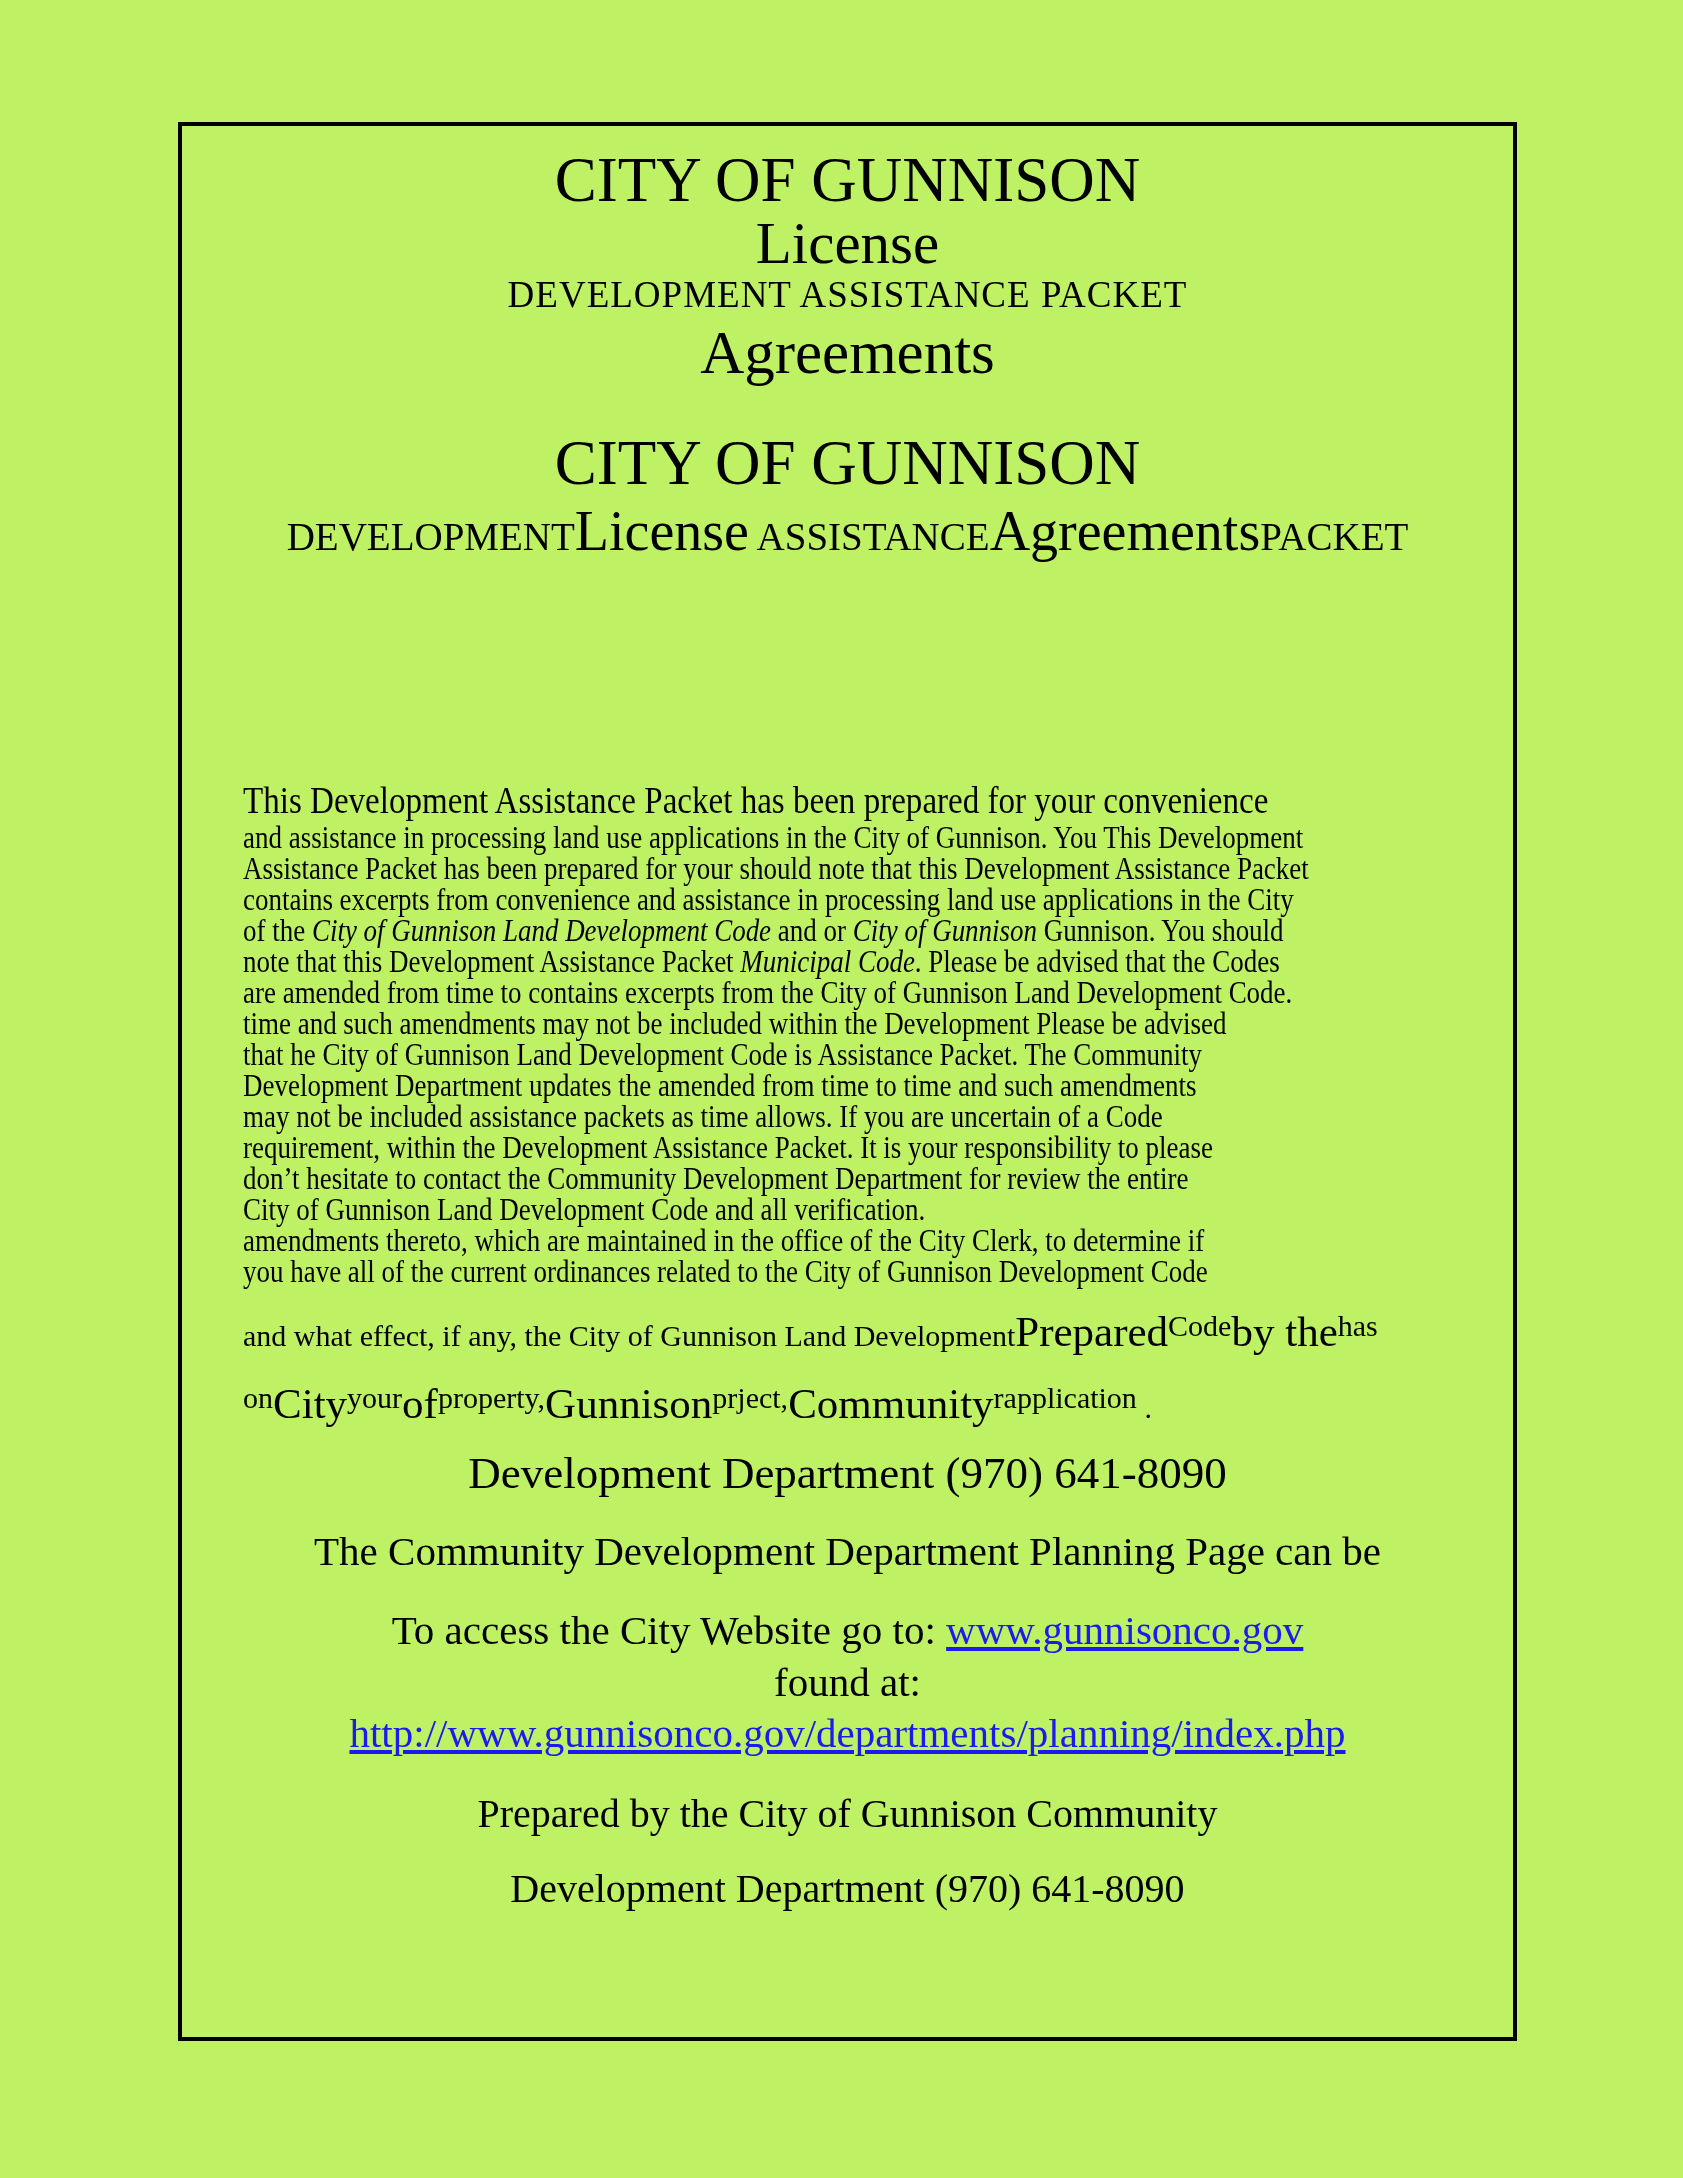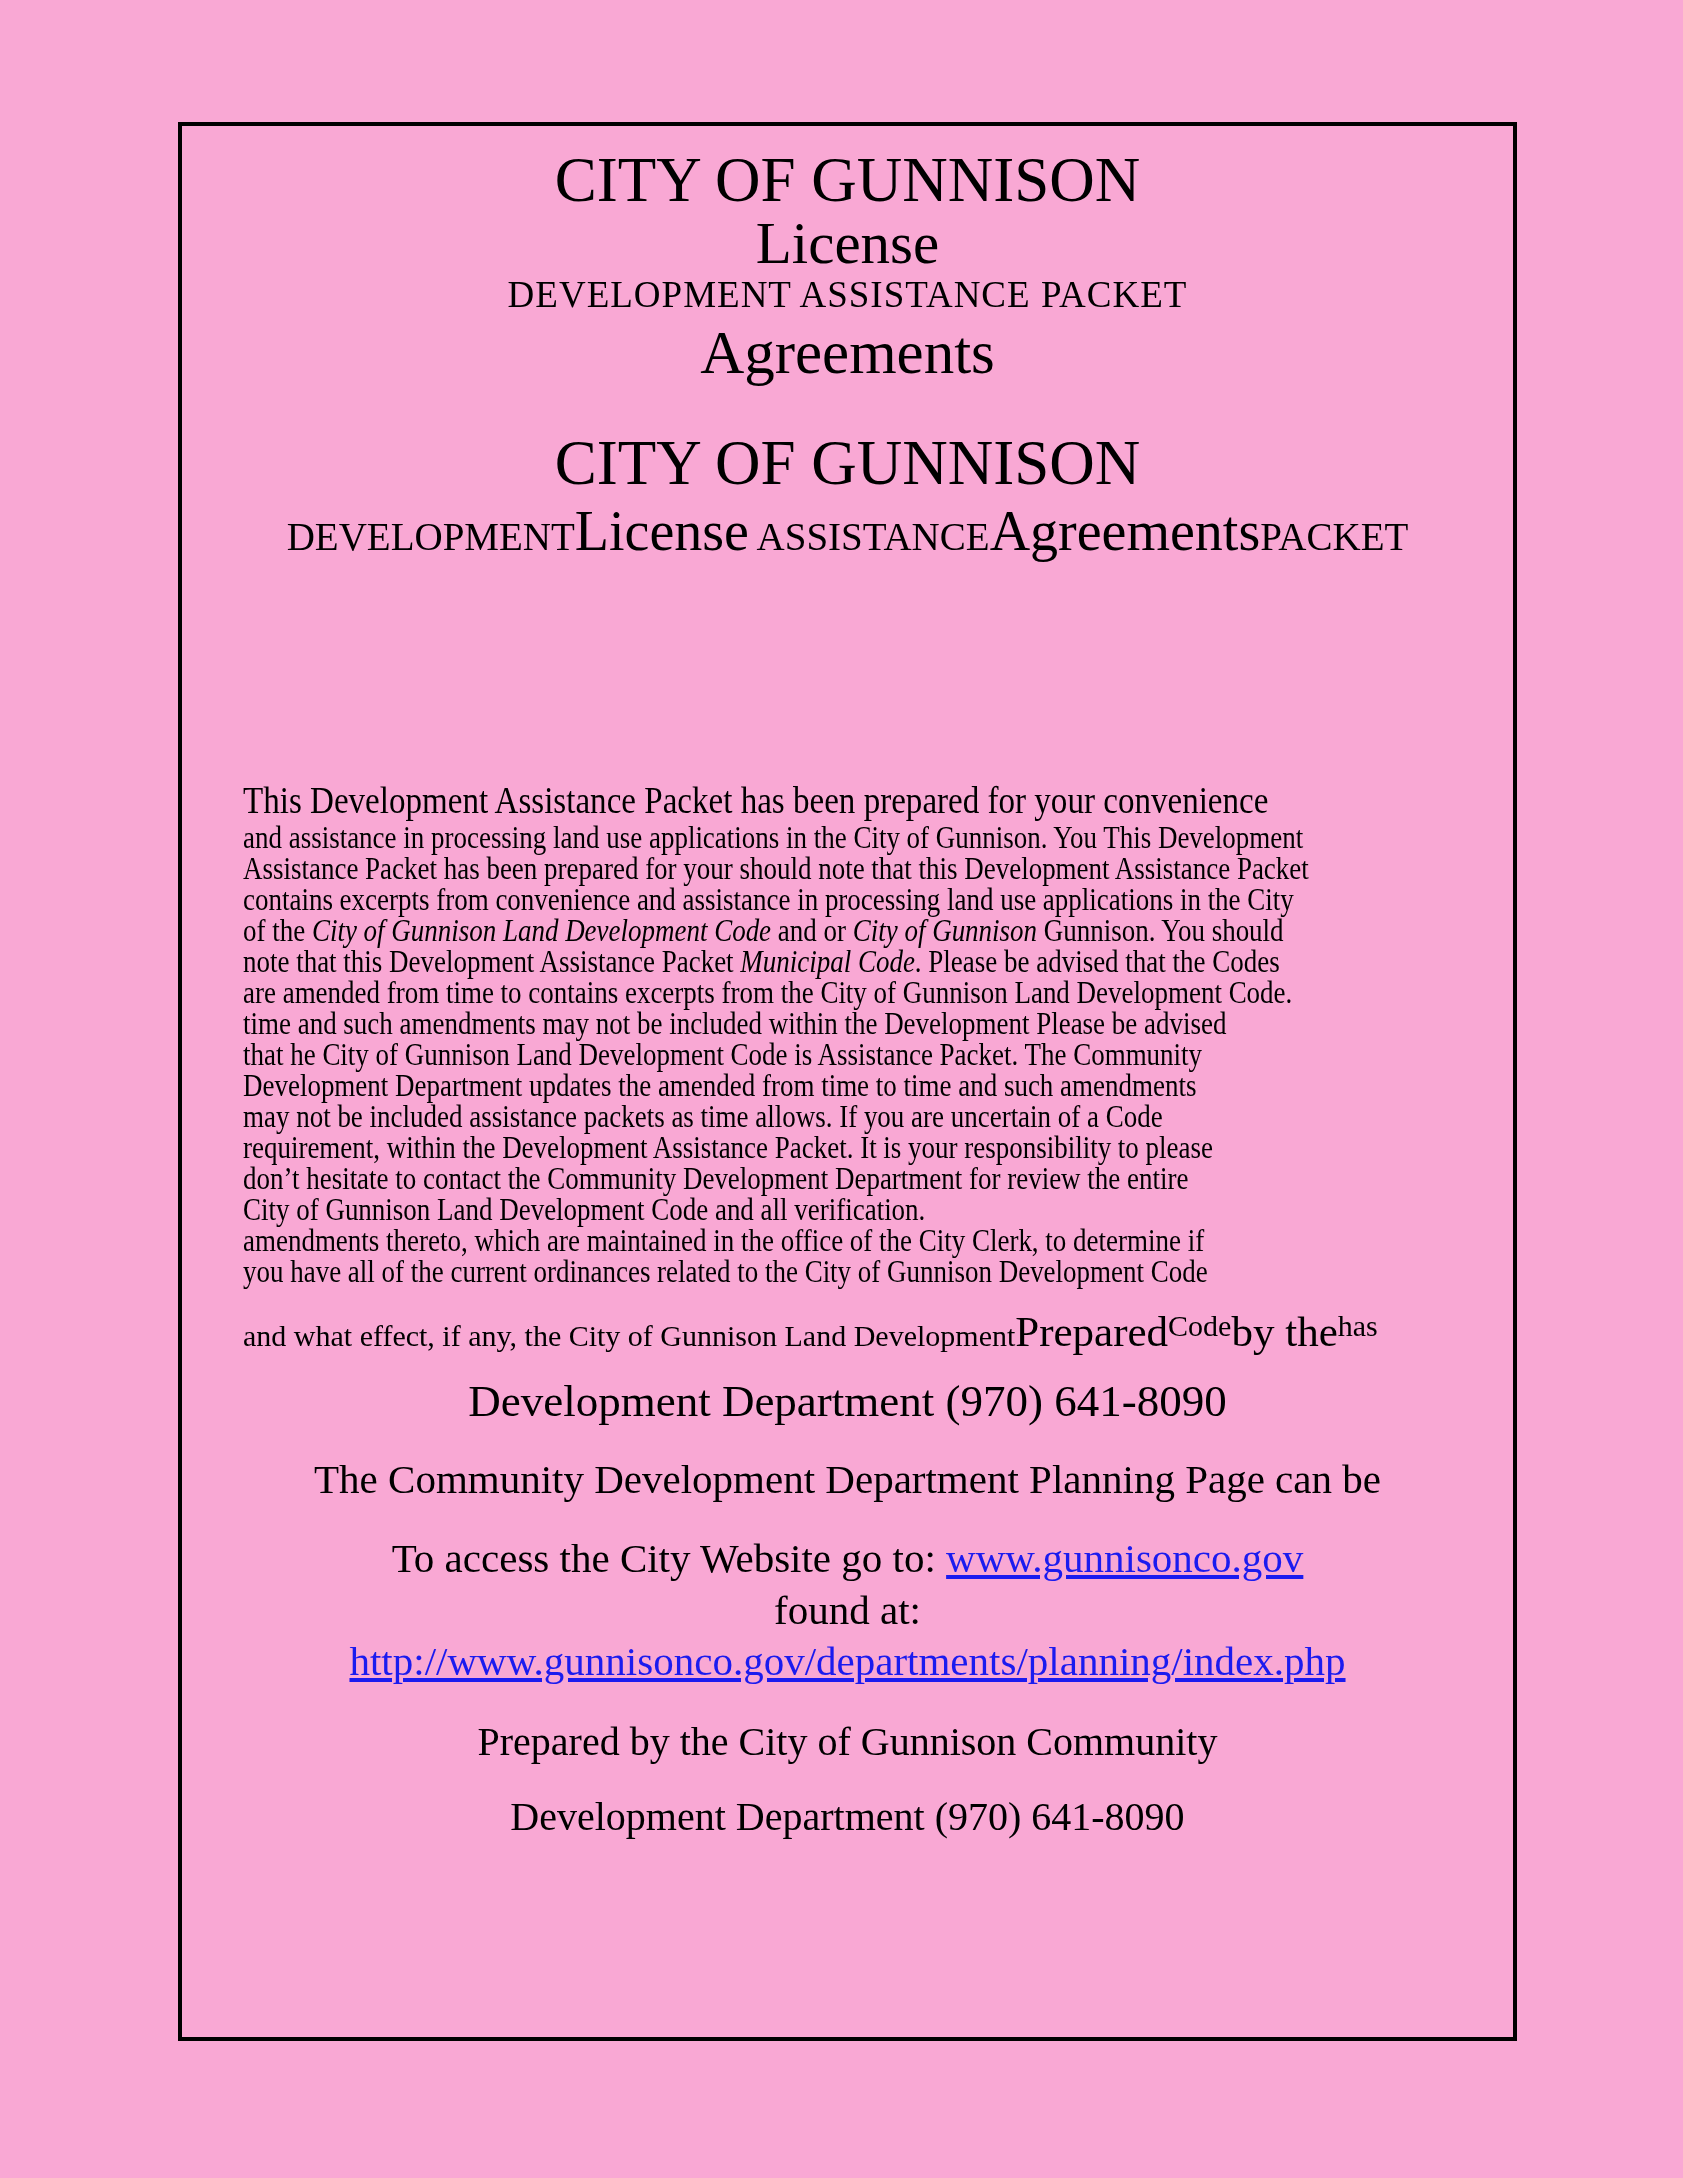--- a/index.html
+++ b/index.html
@@ -1,20 +1,20 @@
 <!DOCTYPE html>
 <html><head>
 <meta charset="utf-8">
 <style>
   html, body { margin: 0; padding: 0; background: #ffffff; }
   .page {
     position: relative;
     width: 1683px;
     height: 2178px;
-    background: #f9a8d4;
+    background: #bef264;
     color: #000000;
     font-family: "Liberation Serif", "DejaVu Serif", serif;
     overflow: hidden;
   }
   .frame {
     position: absolute;
     left: 178px;
     top: 122px;
     width: 1339px;
     height: 1919px;
@@ -92,20 +92,21 @@
           <div class="bline"><span>may not be included assistance packets as time allows. If you are uncertain of a Code</span></div>
           <div class="bline"><span>requirement, within the Development Assistance Packet. It is your responsibility to please</span></div>
           <div class="bline"><span>don’t hesitate to contact the Community Development Department for review the entire</span></div>
           <div class="bline"><span>City of Gunnison Land Development Code and all verification.</span></div>
           <div class="bline"><span>amendments thereto, which are maintained in the office of the City Clerk, to determine if</span></div>
           <div class="bline"><span>you have all of the current ordinances related to the City of Gunnison Development Code</span></div>
         </div>
     </div>
 
     <div class="overlap overlap1"><span class="sm">and what effect, if any, the City of Gunnison Land Development</span><span class="lg">Prepared</span><span class="sm  raise">Code</span><span class="lg">by the</span><span class="sm  raise">has</span></div>
+    <div class="overlap overlap2"><span class="sm  raise">on</span><span class="lg">City</span><span class="sm  raise">your</span><span class="lg">of</span><span class="sm  raise">property,</span><span class="lg">Gunnison</span><span class="sm  raise">prject,</span><span class="lg">Community</span><span class="sm  raise">rapplication</span><span class="sm"> .</span></div>
 
     <div class="phone-line">Development Department (970) 641-8090</div>
 
     <div class="center-line planning1">The Community Development Department Planning Page can be</div>
 
     <div class="center-line website-line">
       <span>To access the City Website go to: </span><a class="doc-link">www.gunnisonco.gov</a>
     </div>
     <div class="center-line planning2">found at:</div>
     <div class="center-line">

